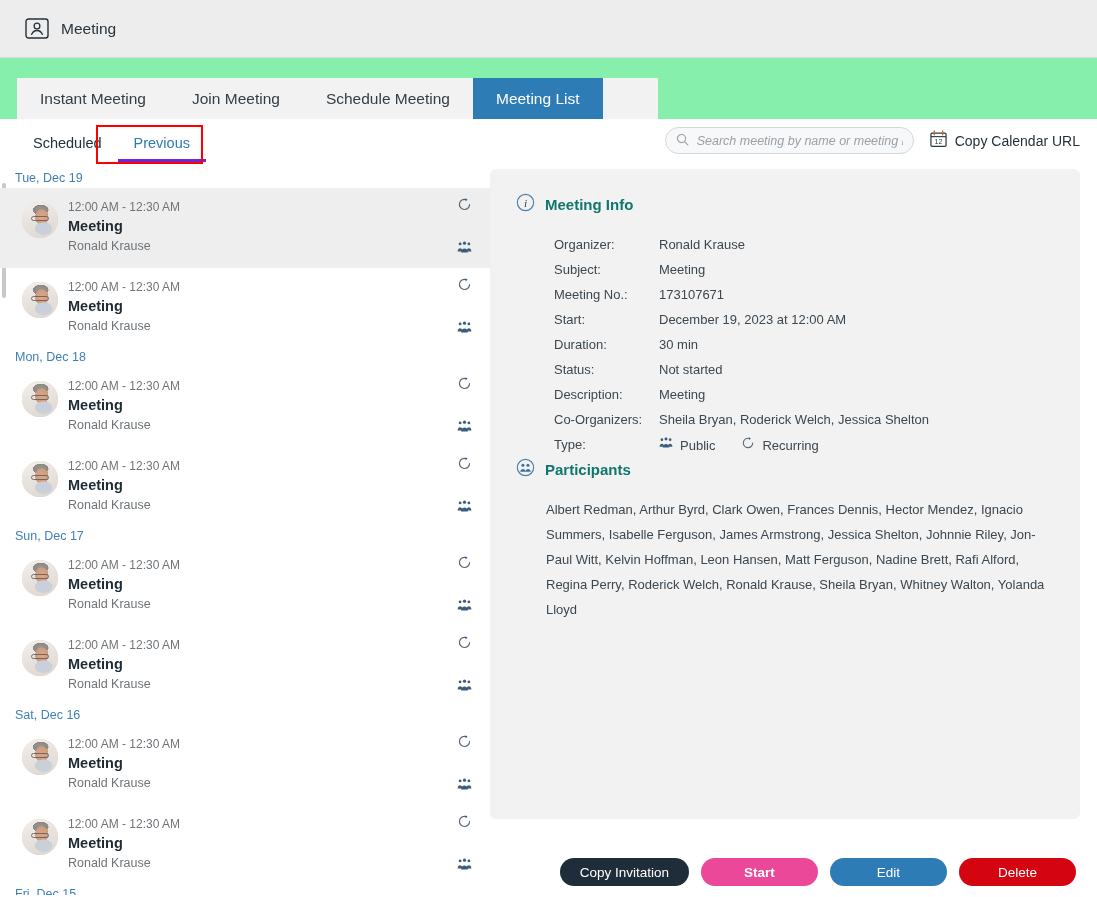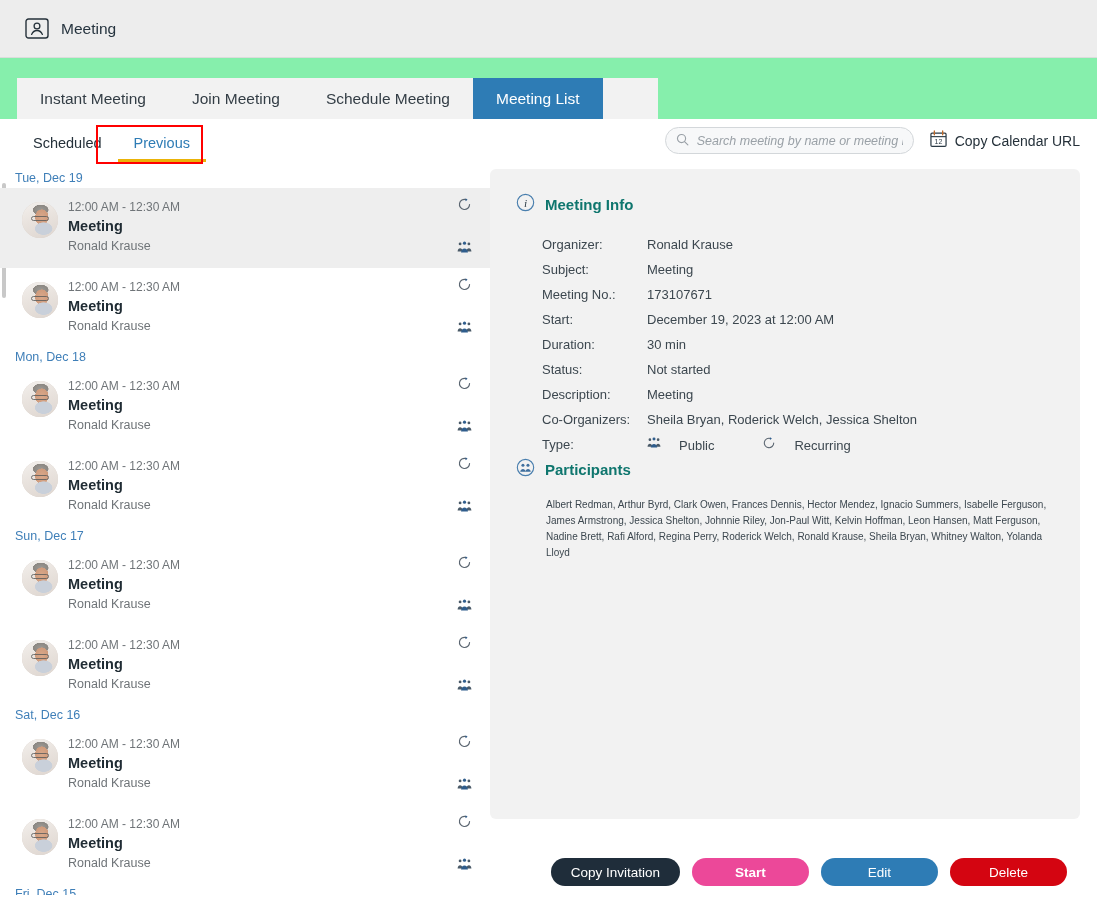--- a/index.html
+++ b/index.html
@@ -62,21 +62,21 @@
   #subtabs { display: flex; align-items: flex-start; gap: 0; }
   .subtab {
     font-size: 14.5px;
     color: #25313a;
     padding: 6px 16px 8px 16px;
     cursor: pointer;
     white-space: nowrap;
   }
   .subtab.active {
     color: #2e7cb5;
-    border-bottom: 3px solid #eab308;
+    border-bottom: 3px solid #6d28d9;
   }
   #subtab-highlight {
     position: absolute;
     left: 96px; top: 6px;
     width: 107px; height: 39px;
     border: 2px solid #ff0000;
     pointer-events: none;
   }
 
   #subrow-right {
@@ -190,49 +190,49 @@
     height: 650px;
     padding: 24px 28px 0 26px;
     overflow: hidden;
   }
   .sec-head {
     display: flex; align-items: center; gap: 10px;
     margin-bottom: 16px;
   }
   .sec-title { font-size: 15px; font-weight: bold; color: #0f766e; }
 
-  table.info { border-collapse: collapse; margin-left: 26px; }
+  table.info { border-collapse: collapse; margin-left: 38px; }
   table.info td {
     font-size: 13px;
     color: #3c474f;
     padding: 4px 0;
     vertical-align: top;
     line-height: 17px;
   }
   table.info td.lbl { width: 105px; color: #3c474f; }
-  td.val .typewrap { display: flex; align-items: center; gap: 18px; }
+  td.val .typewrap { display: flex; align-items: center; gap: 7px; }
   td.val .typewrap .gap { width: 12px; }
 
   #participants-sec { }
   #participants-text {
     margin-left: 30px;
-    font-size: 10px;
+    font-size: 13px;
     color: #3c474f;
-    line-height: 16px;
+    line-height: 25px;
     max-width: 520px;
   }
 
   
   #footer {
     position: absolute;
     left: 0; bottom: 11px;
     width: 1097px;
     display: flex; justify-content: flex-end;
     gap: 12px;
-    padding-right: 30px;
+    padding-right: 21px;
   }
   .btn {
     border: none;
     border-radius: 16px;
     height: 28px;
     padding: 0 20px;
     font-family: "Liberation Sans", sans-serif;
     font-size: 13.5px;
     color: #ffffff;
     cursor: pointer;

